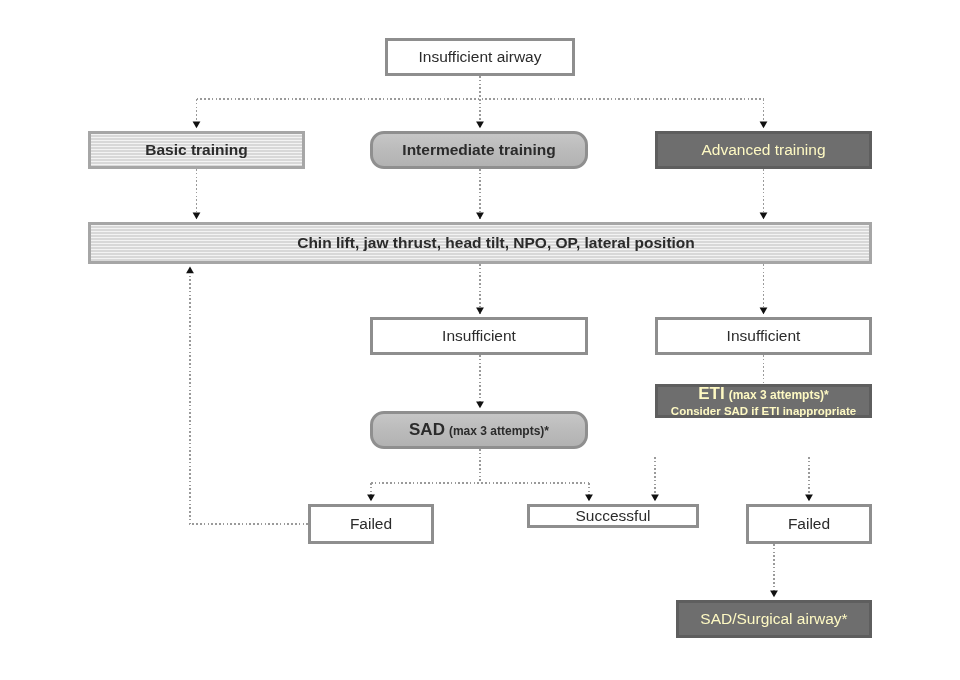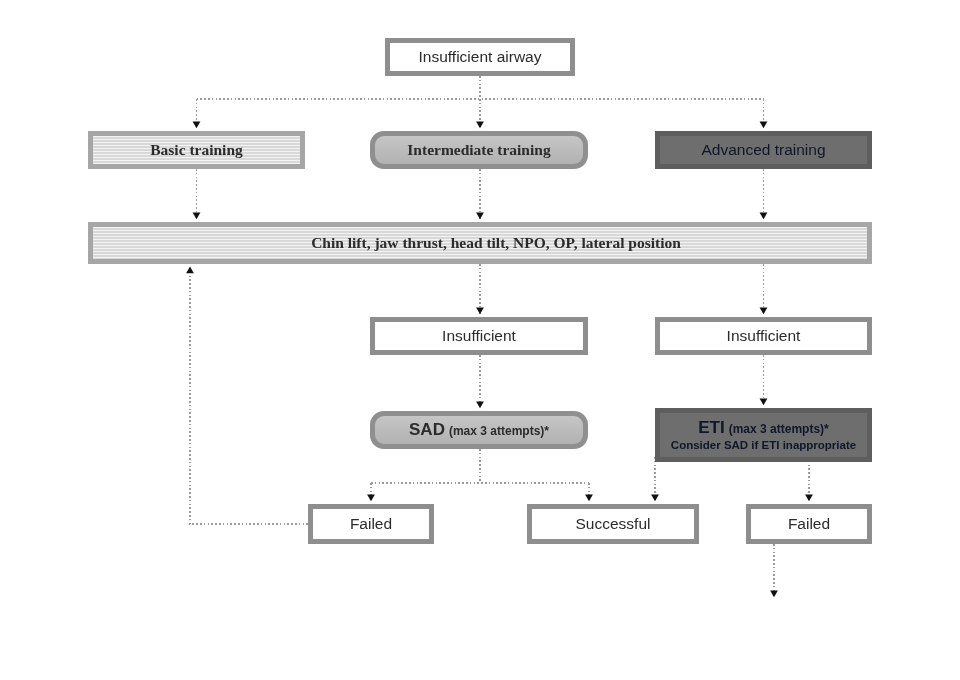--- a/index.html
+++ b/index.html
@@ -28,21 +28,21 @@
     height: 680px;
     pointer-events: none;
   }
   .node {
     position: absolute;
     box-sizing: border-box;
     display: flex;
     align-items: center;
     justify-content: center;
     text-align: center;
-    border: 5px solid #c2410c;
+    border: 3px solid #c2410c;
     color: #2b2b2b;
     line-height: 1.18;
     z-index: 2;
   }
   .node-label {
     display: block;
     width: 100%;
     padding: 0 6px;
     box-sizing: border-box;
   }
@@ -67,31 +67,30 @@
     border-color: #8f8f8f;
     border-radius: 14px;
   }
   .fill-dark {
     background: #6e6e6e;
     border-color: #5e5e5e;
     color: #ffffff;
   }
   .fill-dark .sub,
   .fill-dark .node-label {
-    color: #0f172a;
+    color: #fef9c3;
   }
   
   .t-main {
     font-size: 15.5px;
     font-weight: 400;
   }
   .t-bold {
     font-size: 15.5px;
     font-weight: 700;
-    font-family: Liberation Serif, serif;
   }
   .t-big {
     font-size: 17px;
     font-weight: 700;
     margin-top: 16px;
   }
   .sub {
     font-size: 12px;
     font-weight: 700;
   }
@@ -187,34 +186,37 @@
   <div class="node fill-white t-main" style="left:655px; top:317px; width:217px; height:38px;">
     <span class="node-label">Insufficient</span>
   </div>
 
   <div class="node fill-mid" style="left:370px; top:411px; width:218px; height:38px;">
     <span class="node-label">
       <span class="t-big">SAD</span><span class="sub" style="margin-left:4px;">(max 3 attempts)*</span>
     </span>
   </div>
 
-  <div class="node fill-dark" style="left:655px; top:408px; width:217px; height:54px;">
+  <div class="node fill-dark" style="left:655px; top:384px; width:217px; height:34px;">
     <span class="node-label">
       <span class="t-big">ETI</span><span class="sub" style="margin-left:4px;">(max 3 attempts)*</span>
       <span class="line2">Consider SAD if ETI inappropriate</span>
     </span>
   </div>
 
   <div class="node fill-white t-main" style="left:308px; top:504px; width:126px; height:40px;">
     <span class="node-label">Failed</span>
   </div>
 
-  <div class="node fill-white t-main" style="left:527px; top:504px; width:172px; height:40px;">
+  <div class="node fill-white t-main" style="left:527px; top:504px; width:172px; height:24px;">
     <span class="node-label">Successful</span>
   </div>
 
   <div class="node fill-white t-main" style="left:746px; top:504px; width:126px; height:40px;">
     <span class="node-label">Failed</span>
   </div>
 
+  <div class="node fill-dark t-main" style="left:676px; top:600px; width:196px; height:38px;">
+    <span class="node-label">SAD/Surgical airway*</span>
+  </div>
 
 
 </div>
 
 </body></html>

